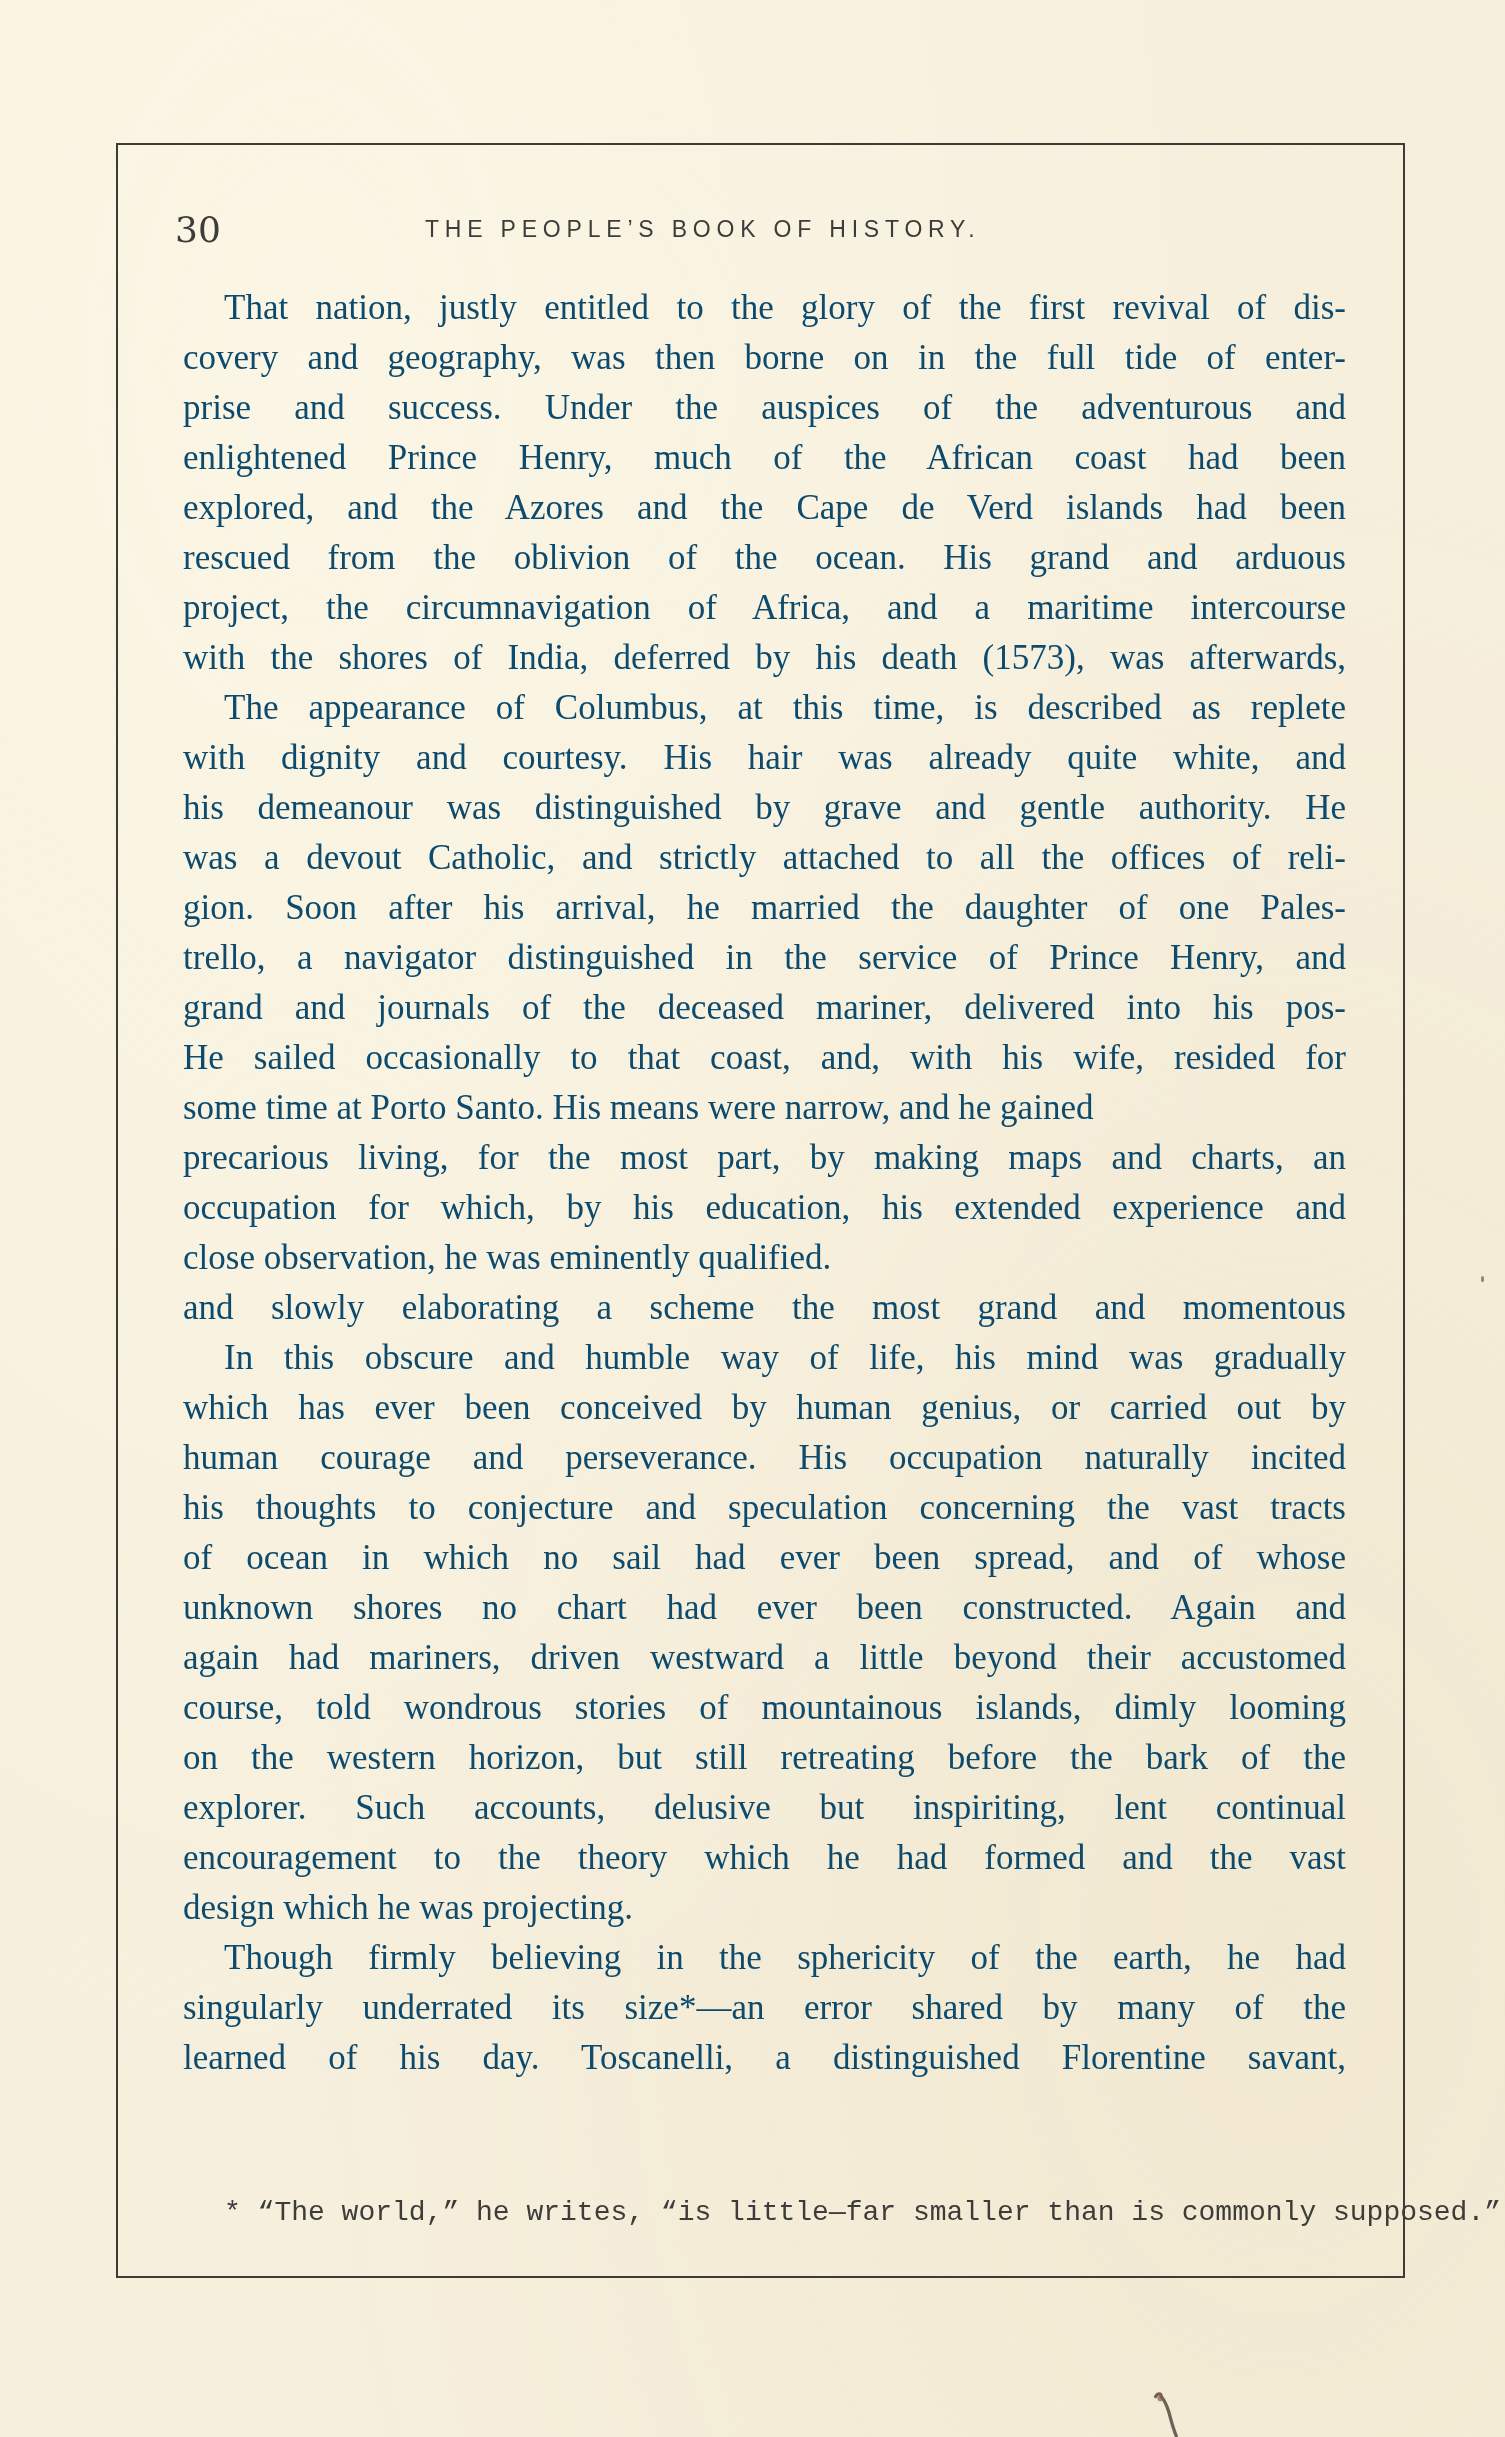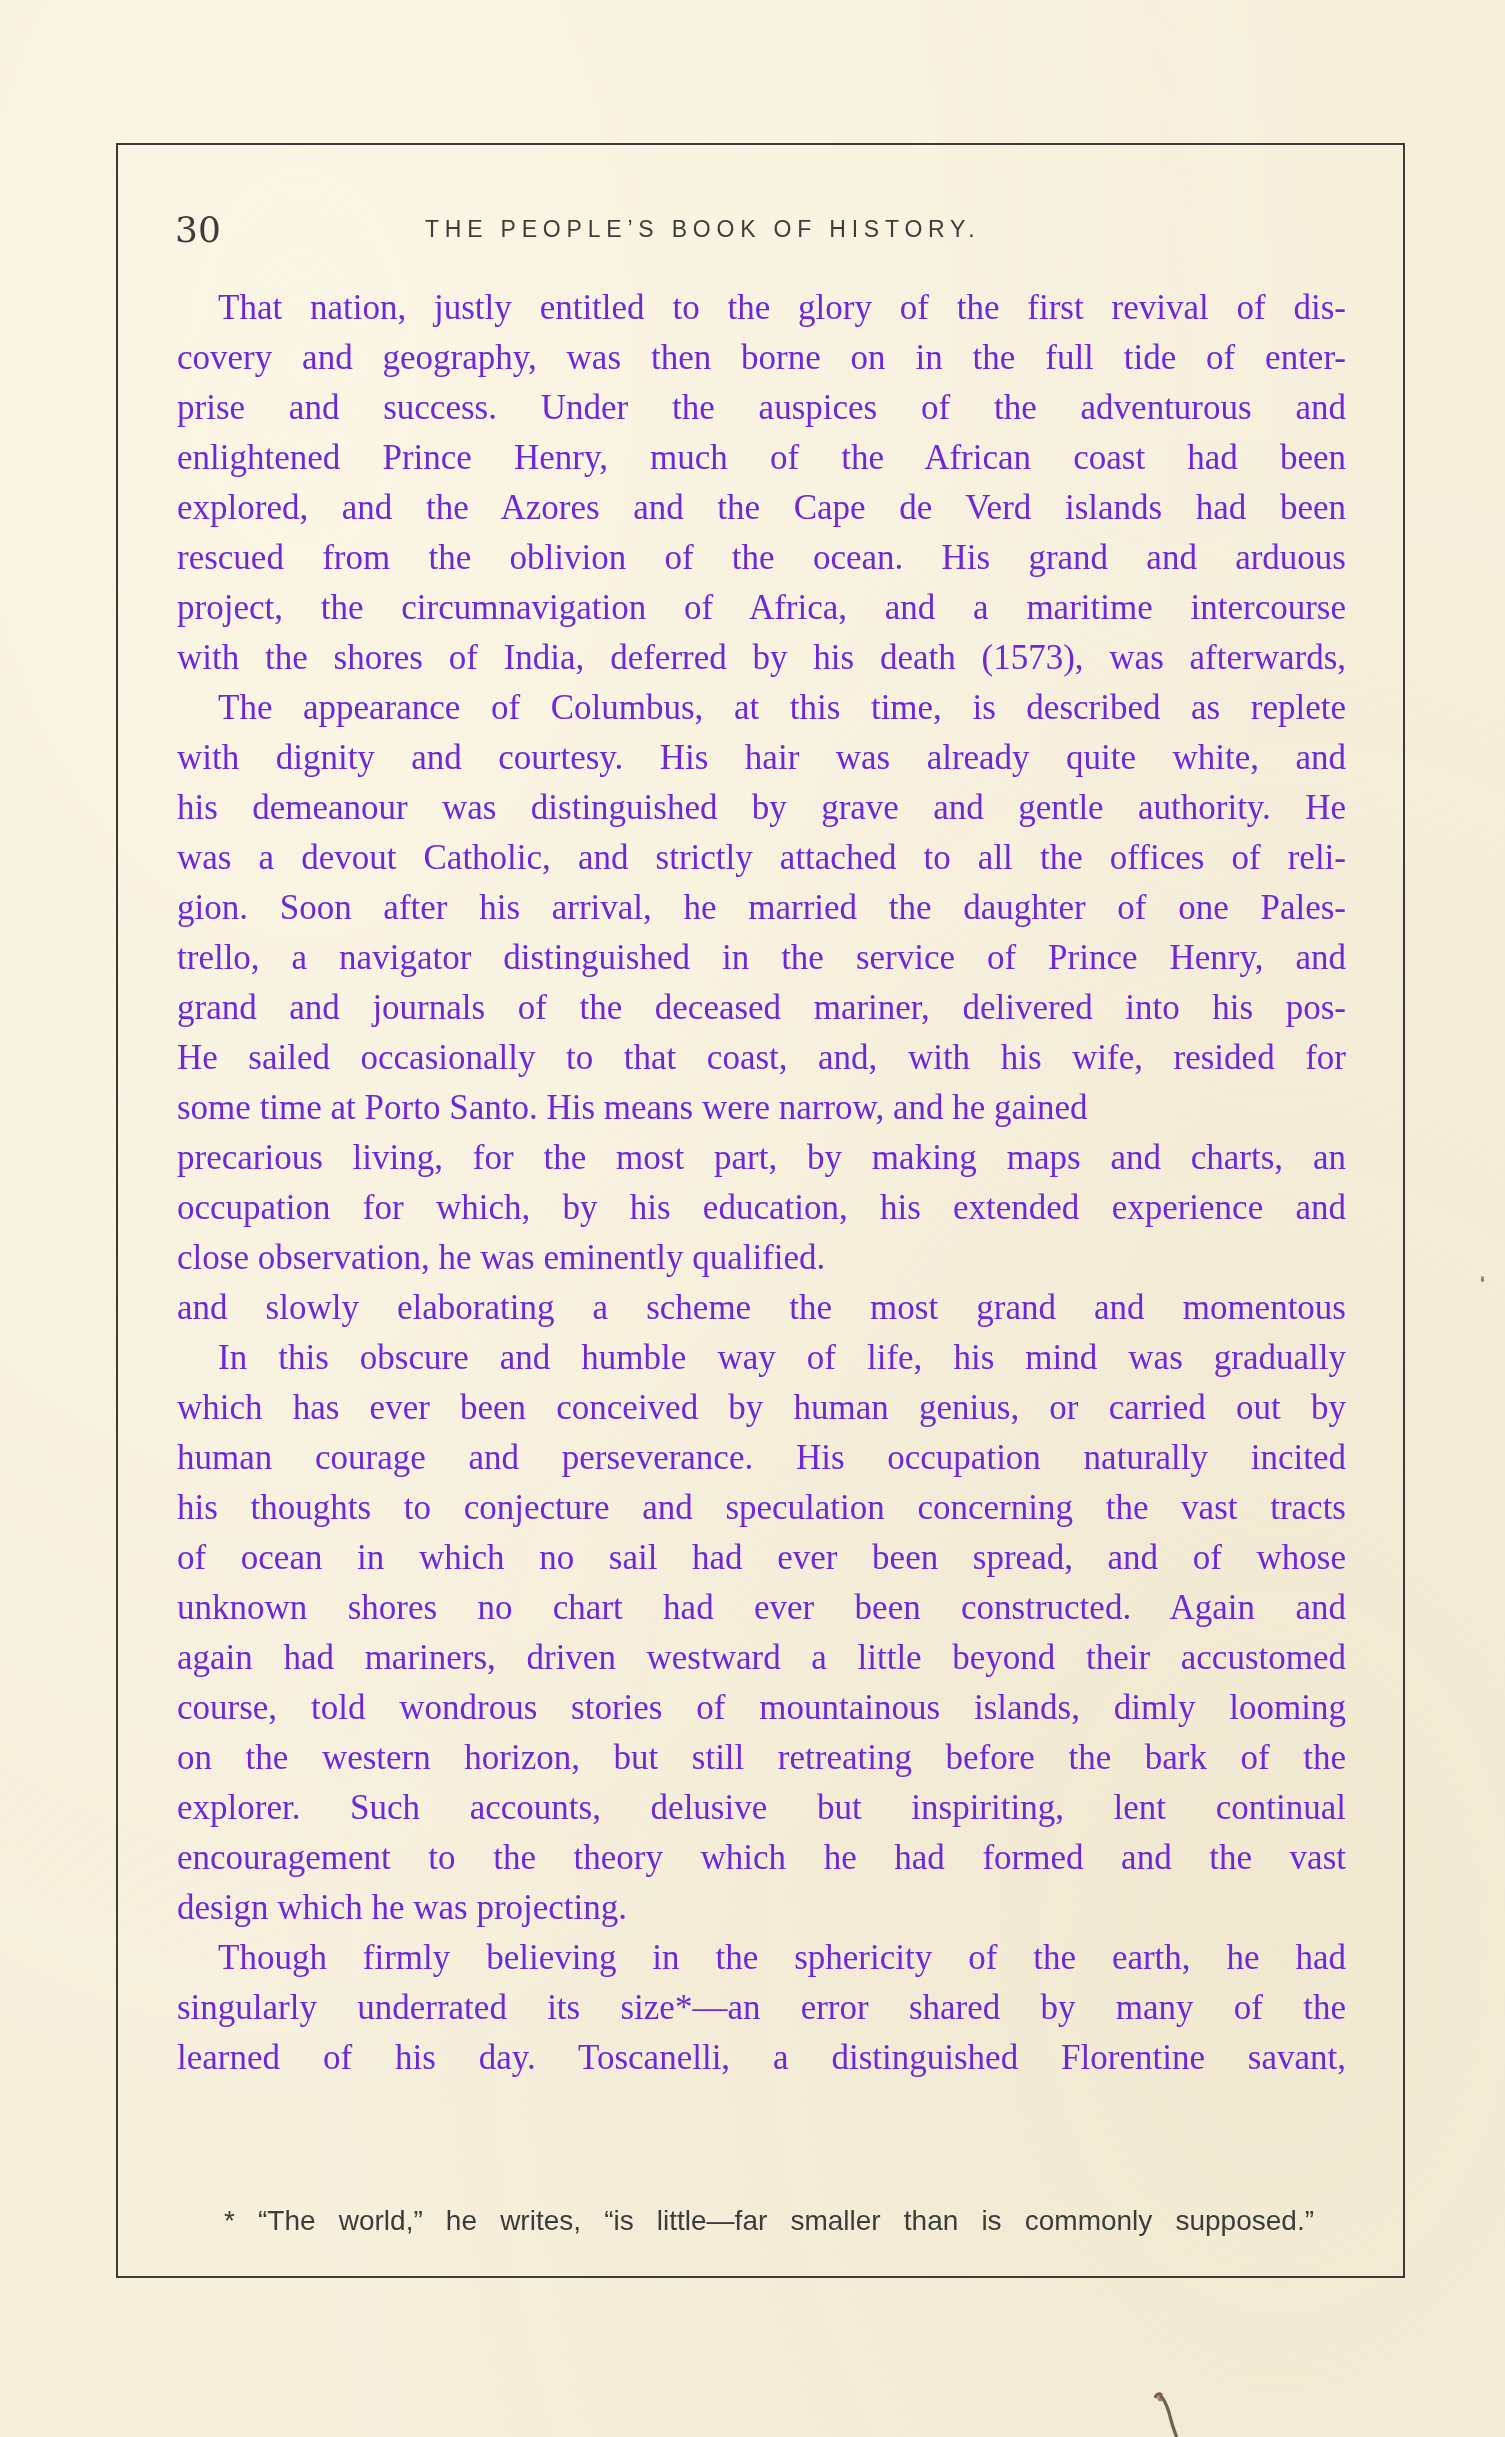--- a/index.html
+++ b/index.html
@@ -29,28 +29,29 @@
     font-family: Liberation Sans, sans-serif; font-size: 23px; line-height: 32px;
     letter-spacing: 5.8px; color: #3c3c3a; white-space: nowrap;
   }
   .body-text {
     position: absolute; left: 177px; top: 283px; width: 1169px;
   }
   .line {
     display: block; height: 50px; line-height: 50px;
     font-family: "Liberation Serif", "DejaVu Serif", serif; font-size: 35px;
     text-align: justify; text-align-last: justify; white-space: nowrap;
-    color: #6d28d9;
+    color: #0c4a6e;
+    margin-left: 6px;
   }
   .line.indent { padding-left: 41px; }
   .line.last { text-align-last: left; }
   .footnote {
     position: absolute; left: 224px; top: 2194px; width: 1090px;
-    font-family: Liberation Sans, sans-serif; font-size: 28px; line-height: 38px;
-    color: #3c3c3a; white-space: nowrap; text-align: justify; text-align-last: justify; margin-top: 8px;
+    font-family: Liberation Mono, monospace; font-size: 28px; line-height: 38px;
+    color: #3c3c3a; white-space: nowrap; text-align: justify; text-align-last: justify;
   }
   .ink-mark {
     position: absolute; left: 1148px; top: 2391px; width: 34px; height: 47px;
   }
   .speck { position: absolute; width: 2.8px; height: 5.6px; background: #8a8a82; border-radius: 1.9px; }
 </style>
 </head>
 <body>
 
 <div class="frame"></div>

